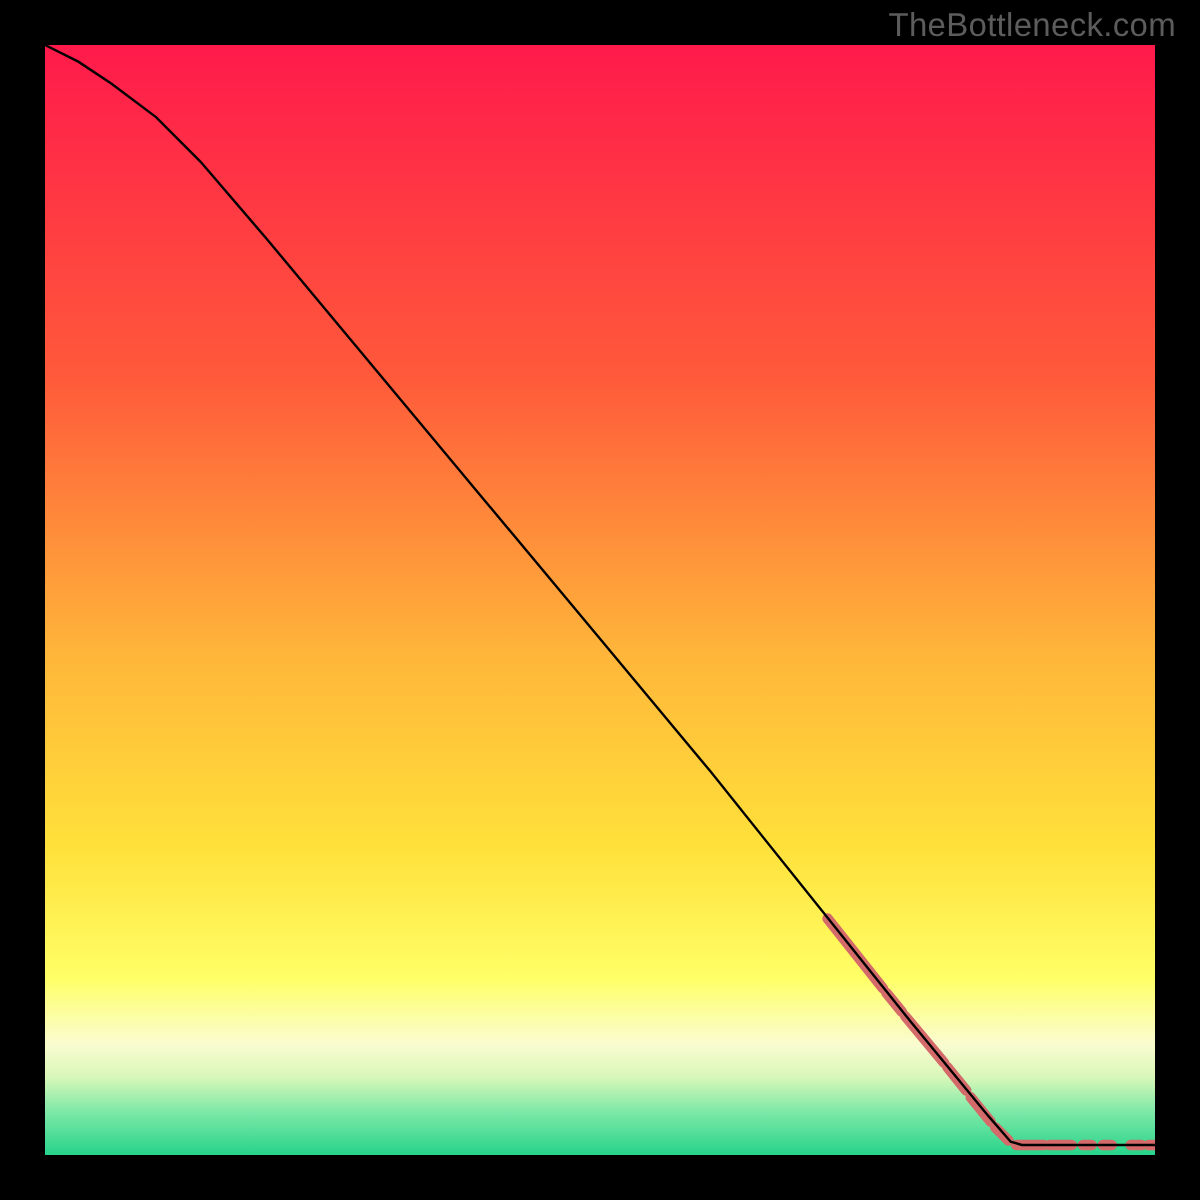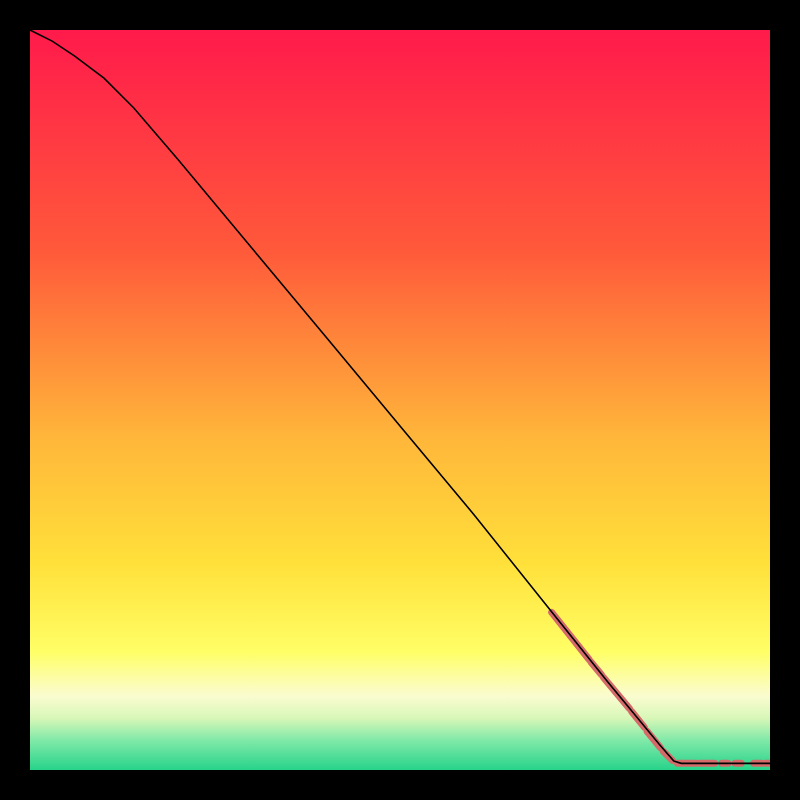--- a/index.html
+++ b/index.html
@@ -34,20 +34,21 @@
     height: 740px;
   }
   svg {
     display: block;
   }
 </style>
 </head>
 <body>
 
 <div class="frame">
+  <div class="watermark">TheBottleneck.com</div>
 
   <div class="plot">
     <svg id="chart-svg" width="740" height="740" viewBox="0 0 740 740">
       <defs>
         <linearGradient id="bg-grad" x1="0" y1="0" x2="0" y2="1">
             <stop offset="0.00%" stop-color="#ff1a4b"></stop>
             <stop offset="30.00%" stop-color="#ff5a3a"></stop>
             <stop offset="55.00%" stop-color="#ffb63a"></stop>
             <stop offset="72.00%" stop-color="#ffe03a"></stop>
             <stop offset="84.00%" stop-color="#ffff66"></stop>

